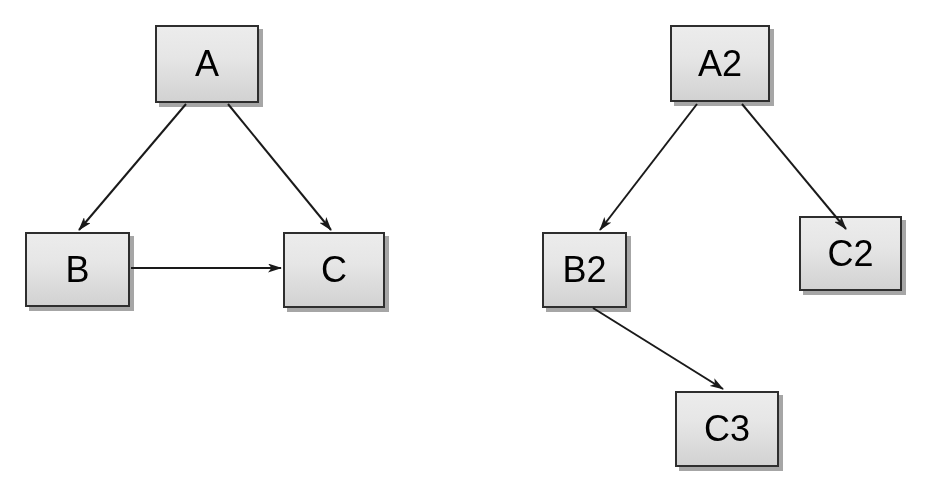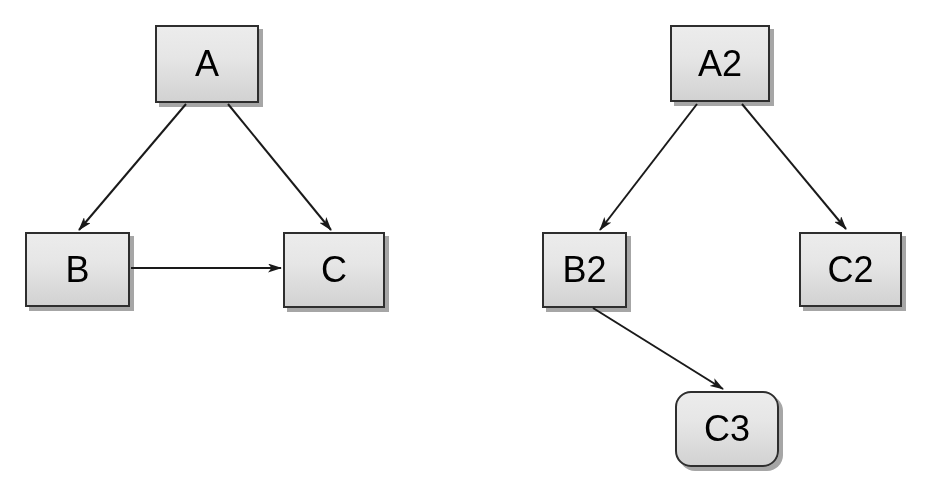--- a/index.html
+++ b/index.html
@@ -60,24 +60,24 @@
       </div>
       <div class="node" style="left: 283px; top: 232px; width: 102px; height: 76px;">
         <span class="node-label">C</span>
       </div>
       <div class="node" style="left: 670px; top: 25px; width: 100px; height: 77px;">
         <span class="node-label">A2</span>
       </div>
       <div class="node" style="left: 542px; top: 232px; width: 85px; height: 76px;">
         <span class="node-label">B2</span>
       </div>
-      <div class="node" style="left: 799px; top: 232px; width: 103px; height: 75px;">
+      <div class="node" style="left: 799px; top: 216px; width: 103px; height: 75px;">
         <span class="node-label">C2</span>
       </div>
-      <div class="node" style="left: 675px; top: 391px; width: 104px; height: 76px; border-radius: 16px;">
+      <div class="node" style="left: 675px; top: 391px; width: 104px; height: 76px;">
         <span class="node-label">C3</span>
       </div>
     </div>
   <svg id="edges-layer" width="940" height="504" viewBox="0 0 940 504" xmlns="http://www.w3.org/2000/svg">
     <defs>
       <marker id="arrowhead" viewBox="0 0 14 9" markerWidth="14" markerHeight="9" refX="13" refY="4.5" orient="auto" markerUnits="userSpaceOnUse">
         <path d="M0,0 L14,4.5 L0,9 L3.5,4.5 Z" fill="#1a1a1a"></path>
       </marker>
     </defs>
     <g id="edges-group">

